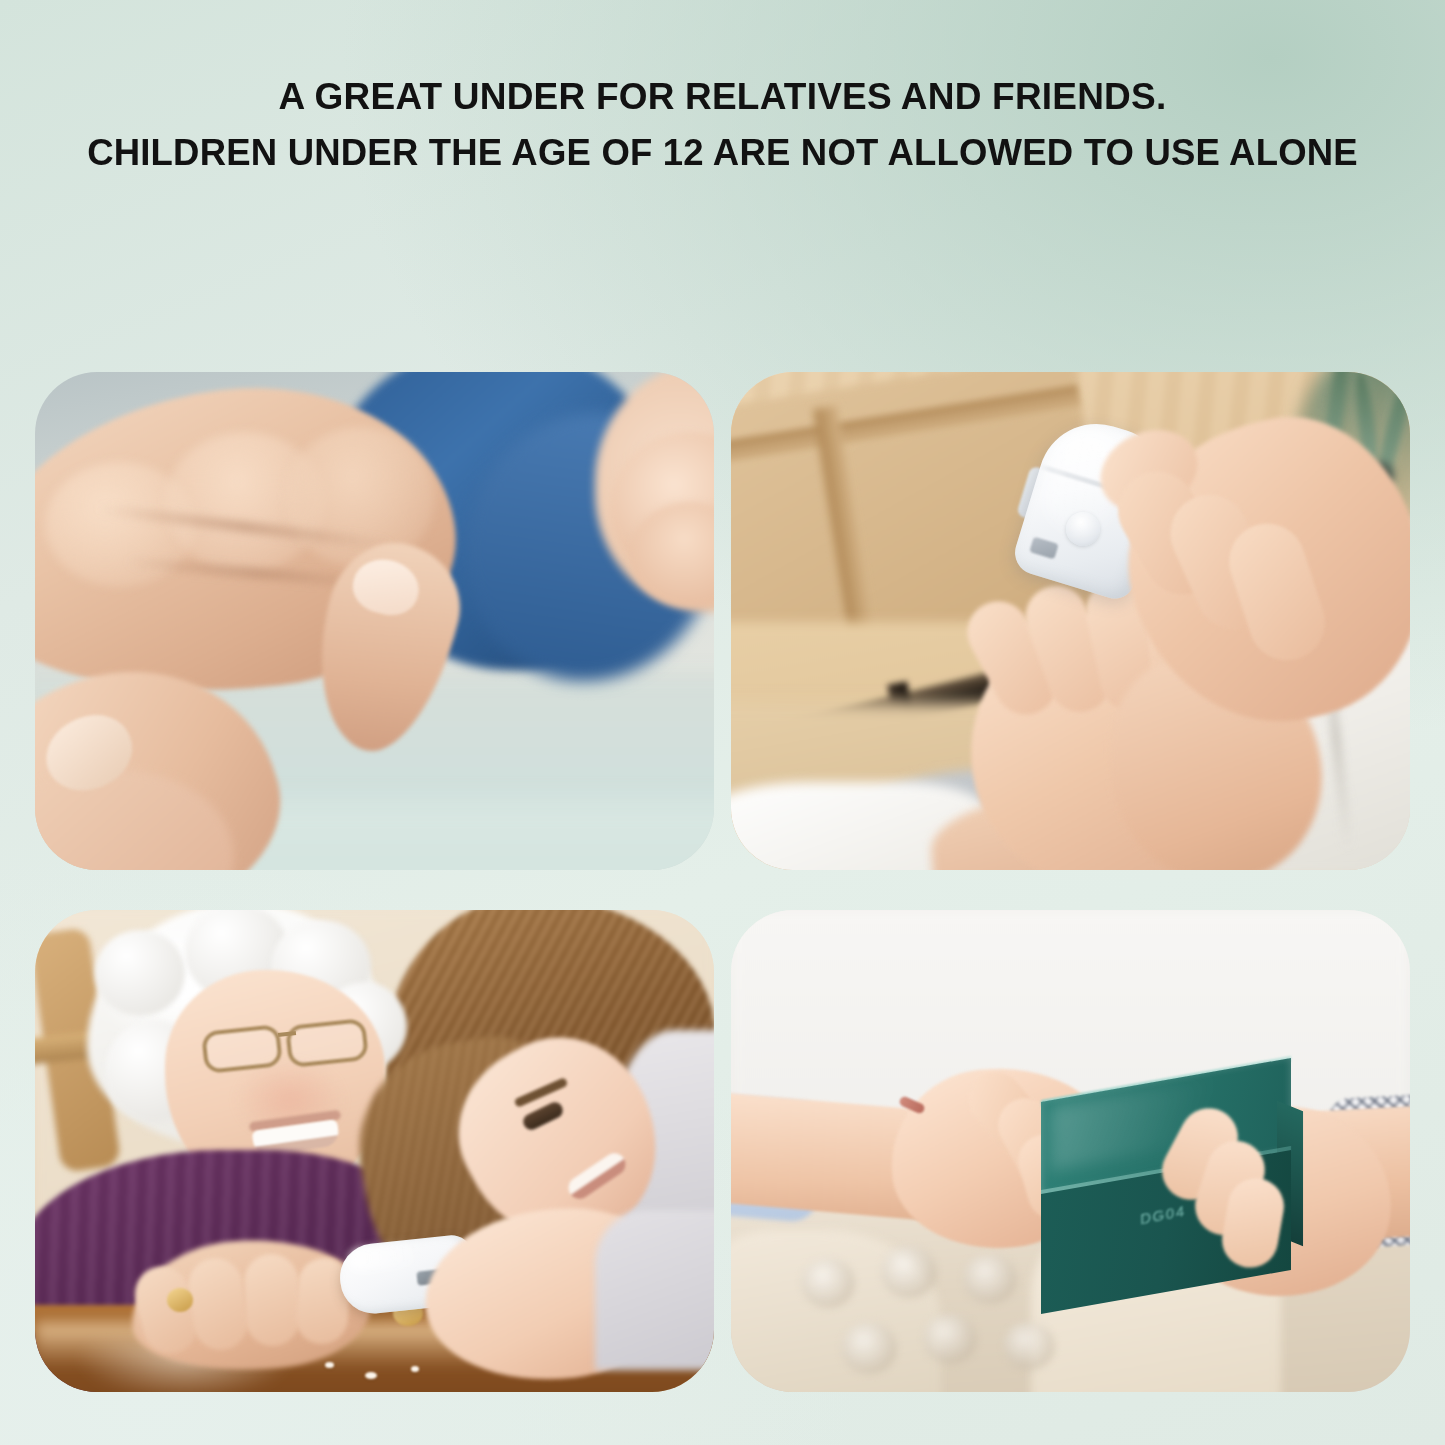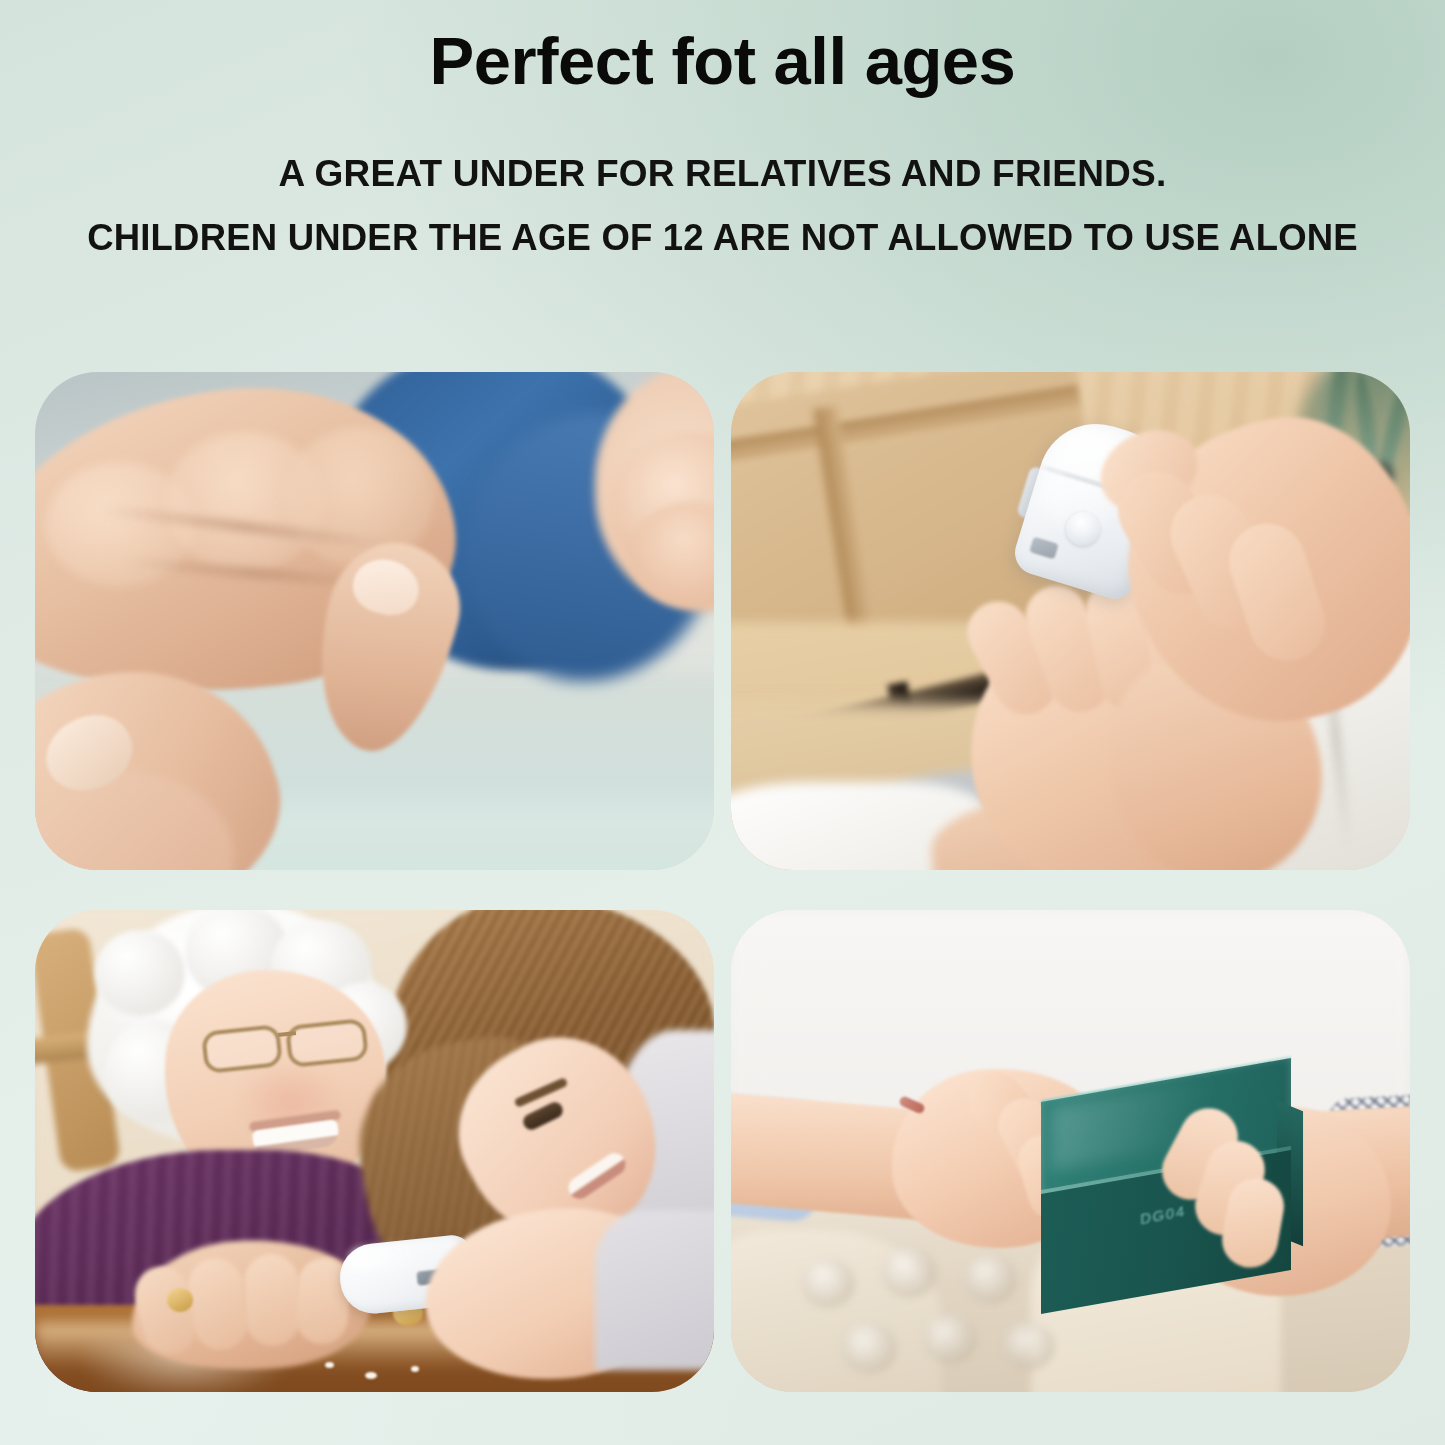--- a/index.html
+++ b/index.html
@@ -26,21 +26,21 @@
   #title {
     font-size:67px; font-weight:700; color:#0a0a0a;
     letter-spacing:-0.5px; line-height:1.15;
     font-family:"Liberation Sans", sans-serif;
   }
   .sub {
     font-size:37px; font-weight:700; color:#121212;
     line-height:1.55; letter-spacing:0.2px; white-space:nowrap;
   }
   #sub1 { margin-top:46px; }
-  #sub2 { margin-top:8px; font-size:36.5px; }
+  #sub2 { margin-top:0; font-size:36.5px; }
 
   
   #grid {
     position:absolute; left:35px; top:372px;
     width:1375px; height:1020px;
     display:grid;
     grid-template-columns:679px 679px;
     grid-template-rows:498px 482px;
     column-gap:17px; row-gap:40px;
   }
@@ -625,21 +625,20 @@
     background:linear-gradient(110deg,rgba(255,255,255,.20),rgba(255,255,255,0) 70%);
     transform:skewY(-10deg); filter:blur(8px);
   }
 </style>
 </head>
 <body>
 
 <div id="poster">
 
   <div id="header">
-    <div id="title">Perfect fot all ages</div>
     <div id="sub1" class="sub">A GREAT UNDER FOR RELATIVES AND FRIENDS.</div>
     <div id="sub2" class="sub">CHILDREN UNDER THE AGE OF 12 ARE NOT ALLOWED TO USE ALONE</div>
   </div>
 
   <div id="grid">
 
     <div class="panel" id="p1">
       <div class="lay bg-sheet"></div>
       <div class="lay bed"></div>
       <div class="lay denim"></div>

